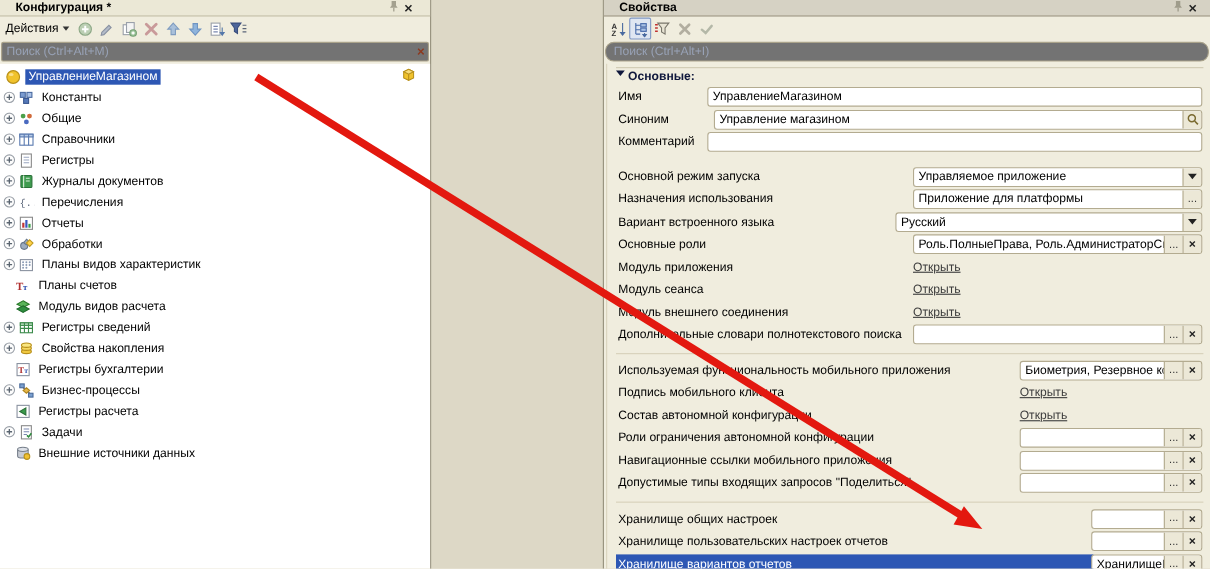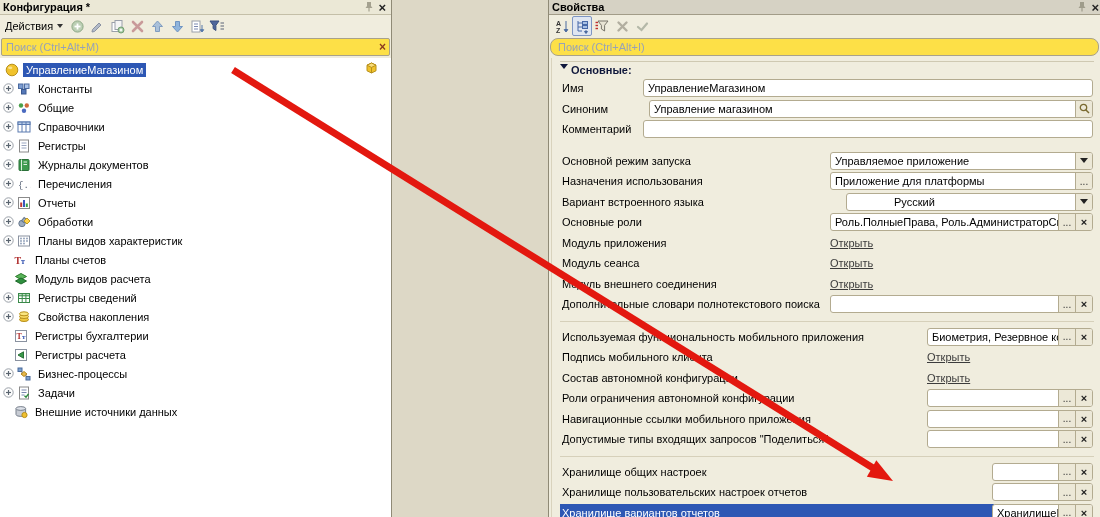--- a/index.html
+++ b/index.html
@@ -5,33 +5,33 @@
   * { box-sizing: border-box; }
   html,body { margin:0; padding:0; }
   body {
     width:1100px; height:517px; position:relative; overflow:hidden;
     background:#ddd8c6; font-family:"Liberation Sans", sans-serif; font-size:11px; color:#000;
   }
   
   .panel { position:absolute; top:0; height:517px; display:flex; flex-direction:column; background:#f0edde; }
   #left-panel  { left:0;  width:392px; border-right:1px solid #8f8a76; }
   #right-panel { left:548px; width:552px; border-left:1px solid #8f8a76; }
-  .titlebar { height:15px; flex:0 0 15px; display:flex; align-items:center; padding:0 3px; font-weight:bold; font-size:11px; }
+  .titlebar { height:15px; flex:0 0 15px; display:flex; align-items:center; padding:0 14px; font-weight:bold; font-size:11px; }
   #left-panel  .titlebar { background:#ebe8d6; border-bottom:1px solid #c4bfa8; }
   #right-panel .titlebar { background:#d6d2c4; border-bottom:1px solid #a29c88; }
   .titlebar .spacer { flex:1; }
   .titlebar .close-x { font-weight:bold; font-size:13px; line-height:11px; color:#222; padding:0 2px; cursor:default; }
   .pin { margin-right:3px; opacity:.75; }
   .toolbar { height:22px; flex:0 0 22px; display:flex; align-items:center; gap:0; padding:0 3px; }
   .tbtn { width:20px; height:20px; display:flex; align-items:center; justify-content:center; border:1px solid transparent; border-radius:2px; }
   .tbtn.pressed { border:1px solid #7e96c4; background:#dfe6f2; }
   .actions-btn { display:flex; align-items:center; gap:4px; padding:0 4px 0 2px; height:20px; }
   .caret-down { width:0; height:0; border-left:3px solid transparent; border-right:3px solid transparent; border-top:4px solid #333; }
   .searchrow { flex:0 0 21px; padding:1px 1px 2px 1px; position:relative; }
-  .searchbox { width:100%; height:18px; border:1px solid #a9a28a; background:#fde047; font-family:"Liberation Sans",sans-serif;
+  .searchbox { width:100%; height:18px; border:1px solid #a9a28a; background:#737373; font-family:"Liberation Sans",sans-serif;
                font-size:11px; color:#2a2a2a; padding:0 18px 0 4px; outline:none; }
   .searchbox::placeholder { color:#98a2b6; }
   #left-panel .searchbox { border-radius:2px; }
   #right-panel .searchbox { border-radius:8px; padding-left:7px; }
   .search-x { position:absolute; right:5px; top:4px; font-weight:bold; color:#8c3a20; font-size:12px; line-height:12px; }
   
   #tree { flex:1; background:#fff; padding-top:2px; overflow:hidden; position:relative; }
   .trow { height:19px; display:flex; align-items:center; white-space:nowrap; }
   .texp { width:11px; height:11px; margin-left:3px; flex:0 0 11px; }
   .texp-sp { width:11px; flex:0 0 11px; }
@@ -357,45 +357,45 @@
         <span class="ticon">
           <svg width="14" height="14">
             <rect x="1.5" y="1.5" width="11" height="11" fill="#fff" stroke="#8a92a0"></rect>
             <text x="2.5" y="10" font-size="8" font-weight="bold" fill="#b03030" font-family="Liberation Serif">T</text>
             <text x="8" y="10" font-size="7" font-weight="bold" fill="#3050b0" font-family="Liberation Serif">т</text>
           </svg>
         </span>
         <span class="tlabel">Регистры бухгалтерии</span>
       </div>
       <div class="trow">
-        <span class="texp-sp"></span>
-        <span class="ticon">
-          <svg width="14" height="14">
-            <rect x="1.5" y="1.5" width="11" height="11" fill="#fff" stroke="#8a92a0"></rect>
-            <path d="M4 7 L9.5 3.8 V10.2z" fill="#3a9a4a" stroke="#2a7038"></path>
-          </svg>
-        </span>
-        <span class="tlabel">Регистры расчета</span>
-      </div>
-      <div class="trow">
         <span class="texp"><svg width="11" height="11">
             <circle cx="5.5" cy="5.5" r="4.7" fill="#fdfdfd" stroke="#9aa0a8"></circle>
             <line x1="5.5" y1="3" x2="5.5" y2="8" stroke="#5a6570" stroke-width="1.2"></line>
             <line x1="3" y1="5.5" x2="8" y2="5.5" stroke="#5a6570" stroke-width="1.2"></line>
           </svg></span>
         <span class="ticon">
           <svg width="14" height="14">
             <rect x="1" y="1" width="4" height="3.5" fill="#7aa0d0" stroke="#4a6a9a"></rect>
             <rect x="9" y="9.5" width="4" height="3.5" fill="#7aa0d0" stroke="#4a6a9a"></rect>
             <path d="M7 4.5 L10 7 L7 9.5 L4 7z" fill="#e8b84a" stroke="#b08820"></path>
             <line x1="4" y1="4.5" x2="5.5" y2="5.8" stroke="#666"></line>
             <line x1="8.7" y1="8.4" x2="10" y2="9.5" stroke="#666"></line>
           </svg>
         </span>
         <span class="tlabel">Бизнес-процессы</span>
+      </div>
+      <div class="trow">
+        <span class="texp-sp"></span>
+        <span class="ticon">
+          <svg width="14" height="14">
+            <rect x="1.5" y="1.5" width="11" height="11" fill="#fff" stroke="#8a92a0"></rect>
+            <path d="M4 7 L9.5 3.8 V10.2z" fill="#3a9a4a" stroke="#2a7038"></path>
+          </svg>
+        </span>
+        <span class="tlabel">Регистры расчета</span>
       </div>
       <div class="trow">
         <span class="texp"><svg width="11" height="11">
             <circle cx="5.5" cy="5.5" r="4.7" fill="#fdfdfd" stroke="#9aa0a8"></circle>
             <line x1="5.5" y1="3" x2="5.5" y2="8" stroke="#5a6570" stroke-width="1.2"></line>
             <line x1="3" y1="5.5" x2="8" y2="5.5" stroke="#5a6570" stroke-width="1.2"></line>
           </svg></span>
         <span class="ticon">
           <svg width="14" height="14">
             <rect x="2.5" y="1" width="9" height="12" fill="#fff" stroke="#8a8a8a"></rect>
@@ -518,21 +518,21 @@
           </div>
           <div class="prow">
             <span class="plabel">Назначения использования</span>
             <div class="pfield" style="left: 270px;">
               <span class="pvalue">Приложение для платформы</span>
               <span class="fbtn ">...</span>
             </div>
           </div>
           <div class="prow">
             <span class="plabel">Вариант встроенного языка</span>
-            <div class="pfield" style="left: 286px; padding-left: 43px;">
+            <div class="pfield" style="left: 254px;">
               <span class="pvalue">Русский</span>
               <span class="fbtn ">
                 <span class="dd-tri"></span>
               </span>
             </div>
           </div>
           <div class="prow">
             <span class="plabel">Основные роли</span>
             <div class="pfield" style="left: 270px;">
               <span class="pvalue">Роль.ПолныеПрава, Роль.АдминистраторСис</span>

